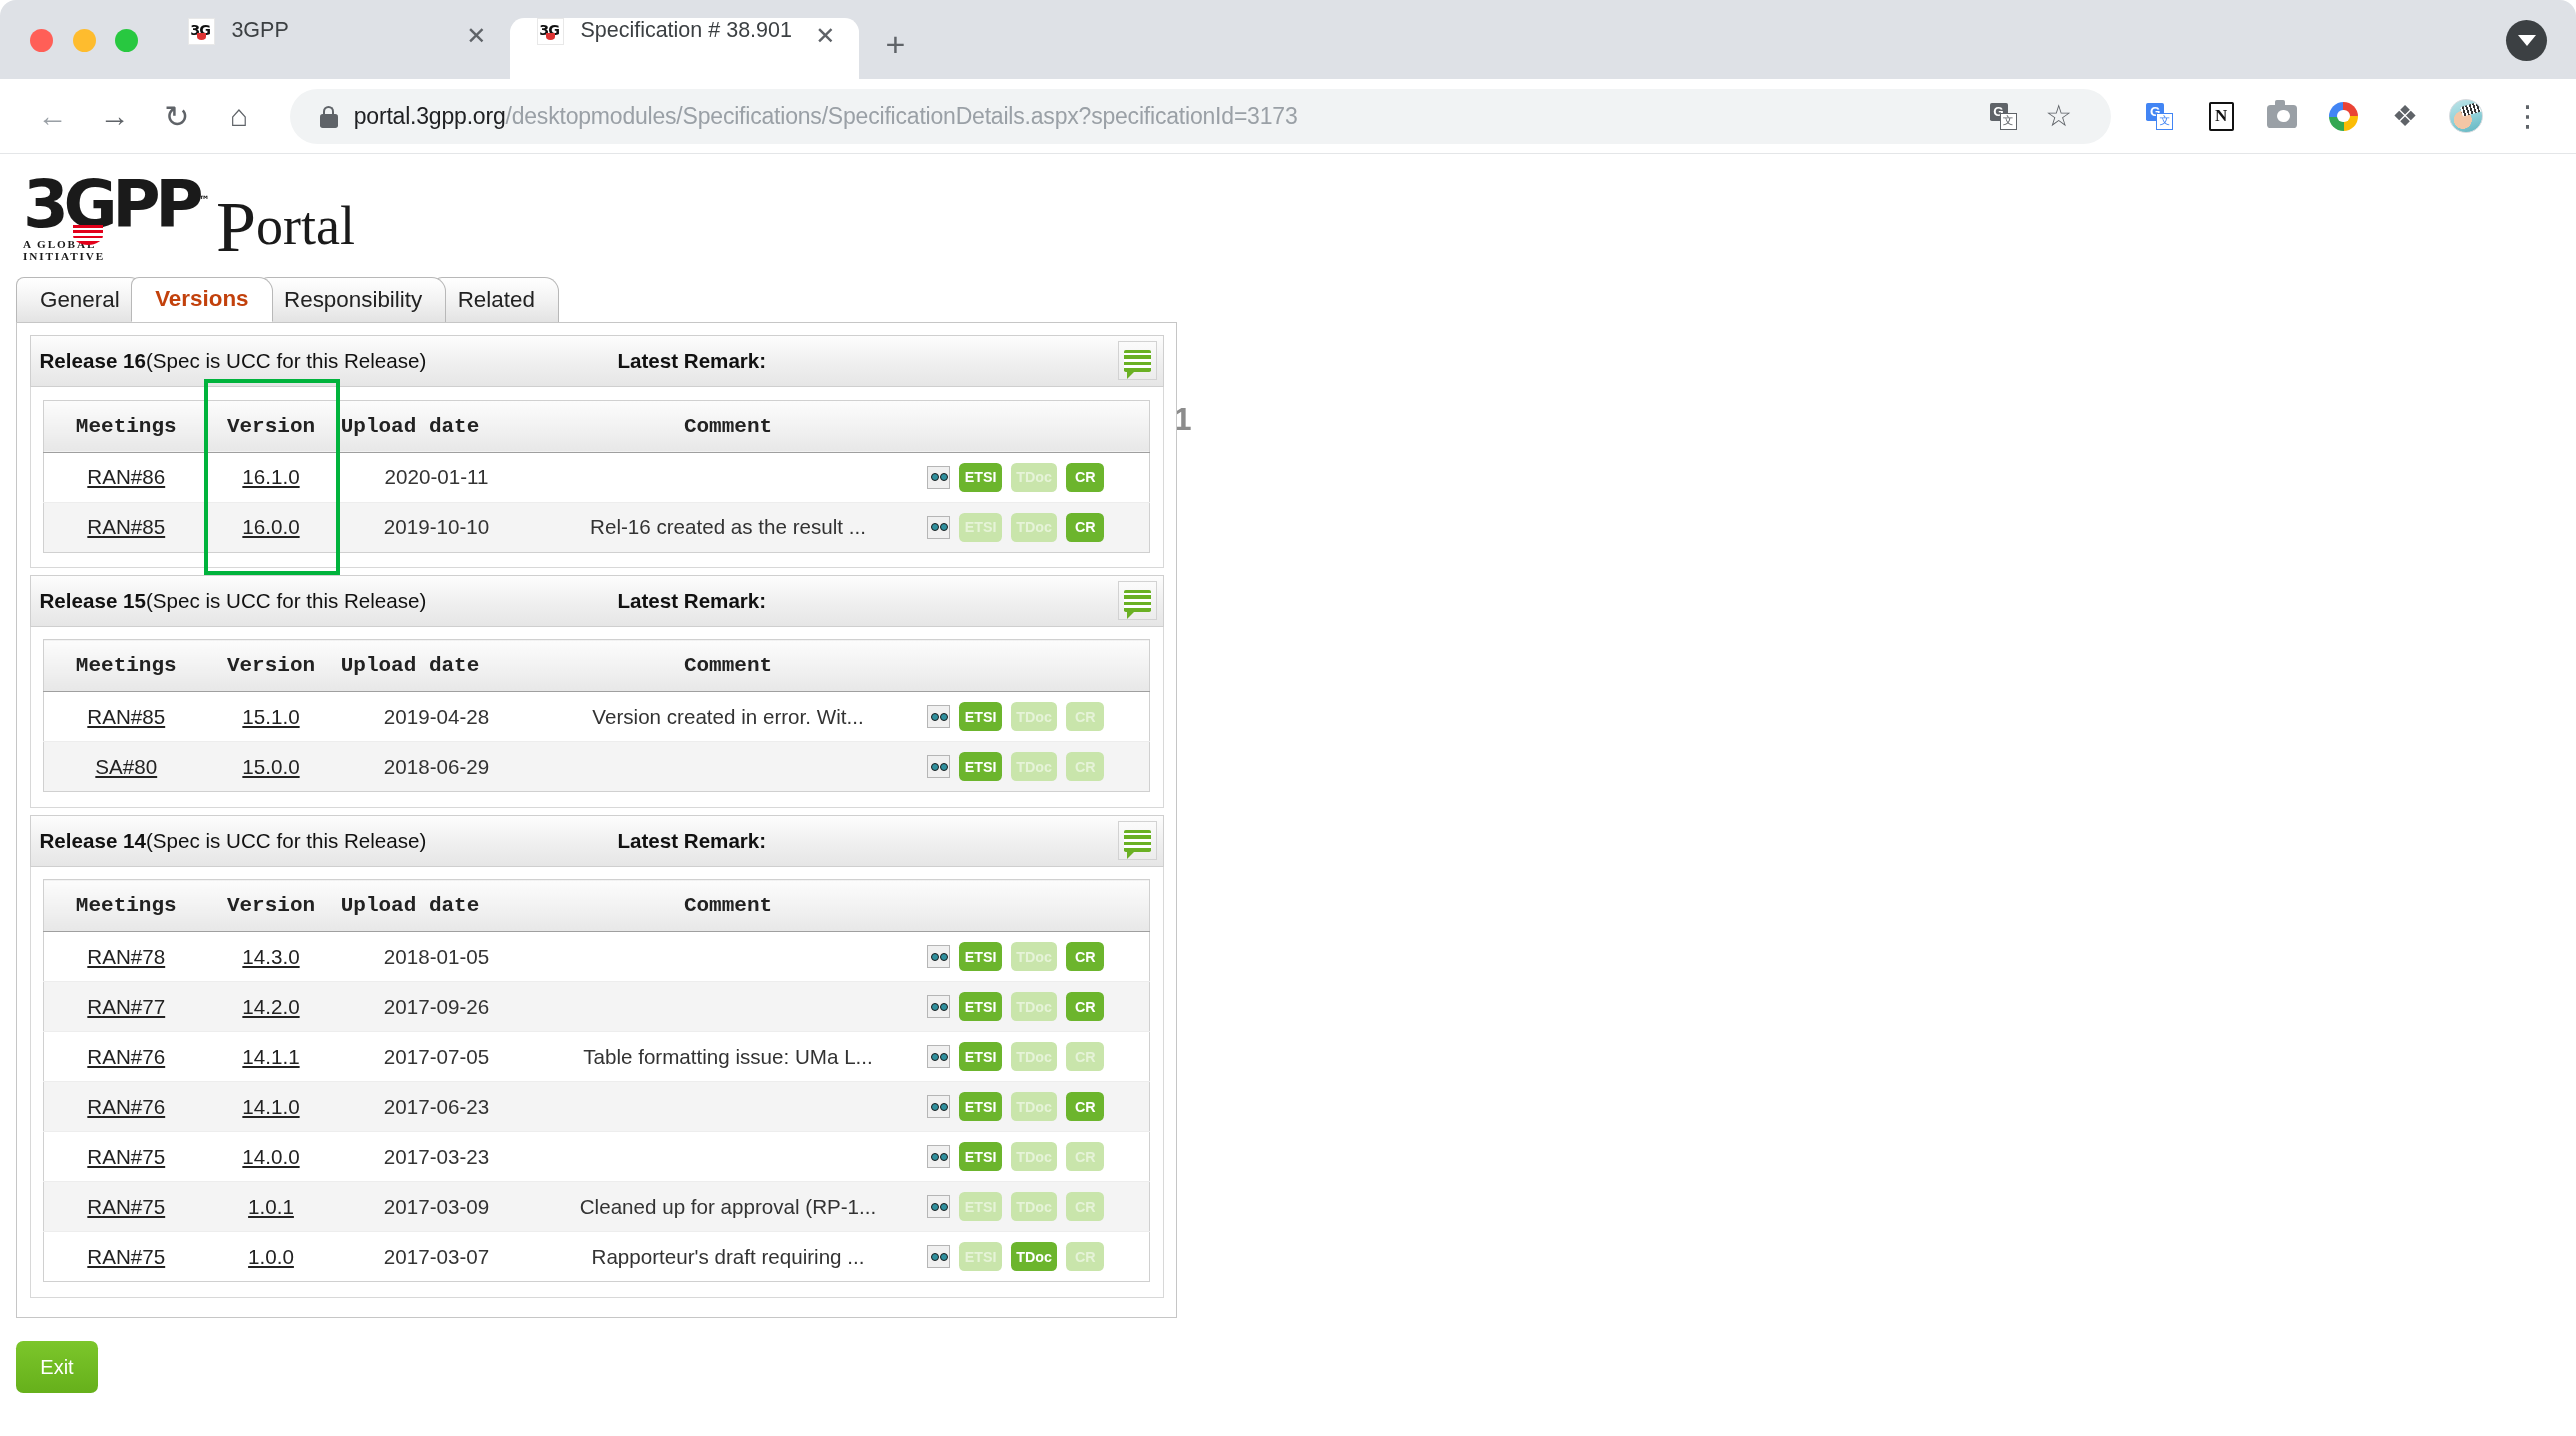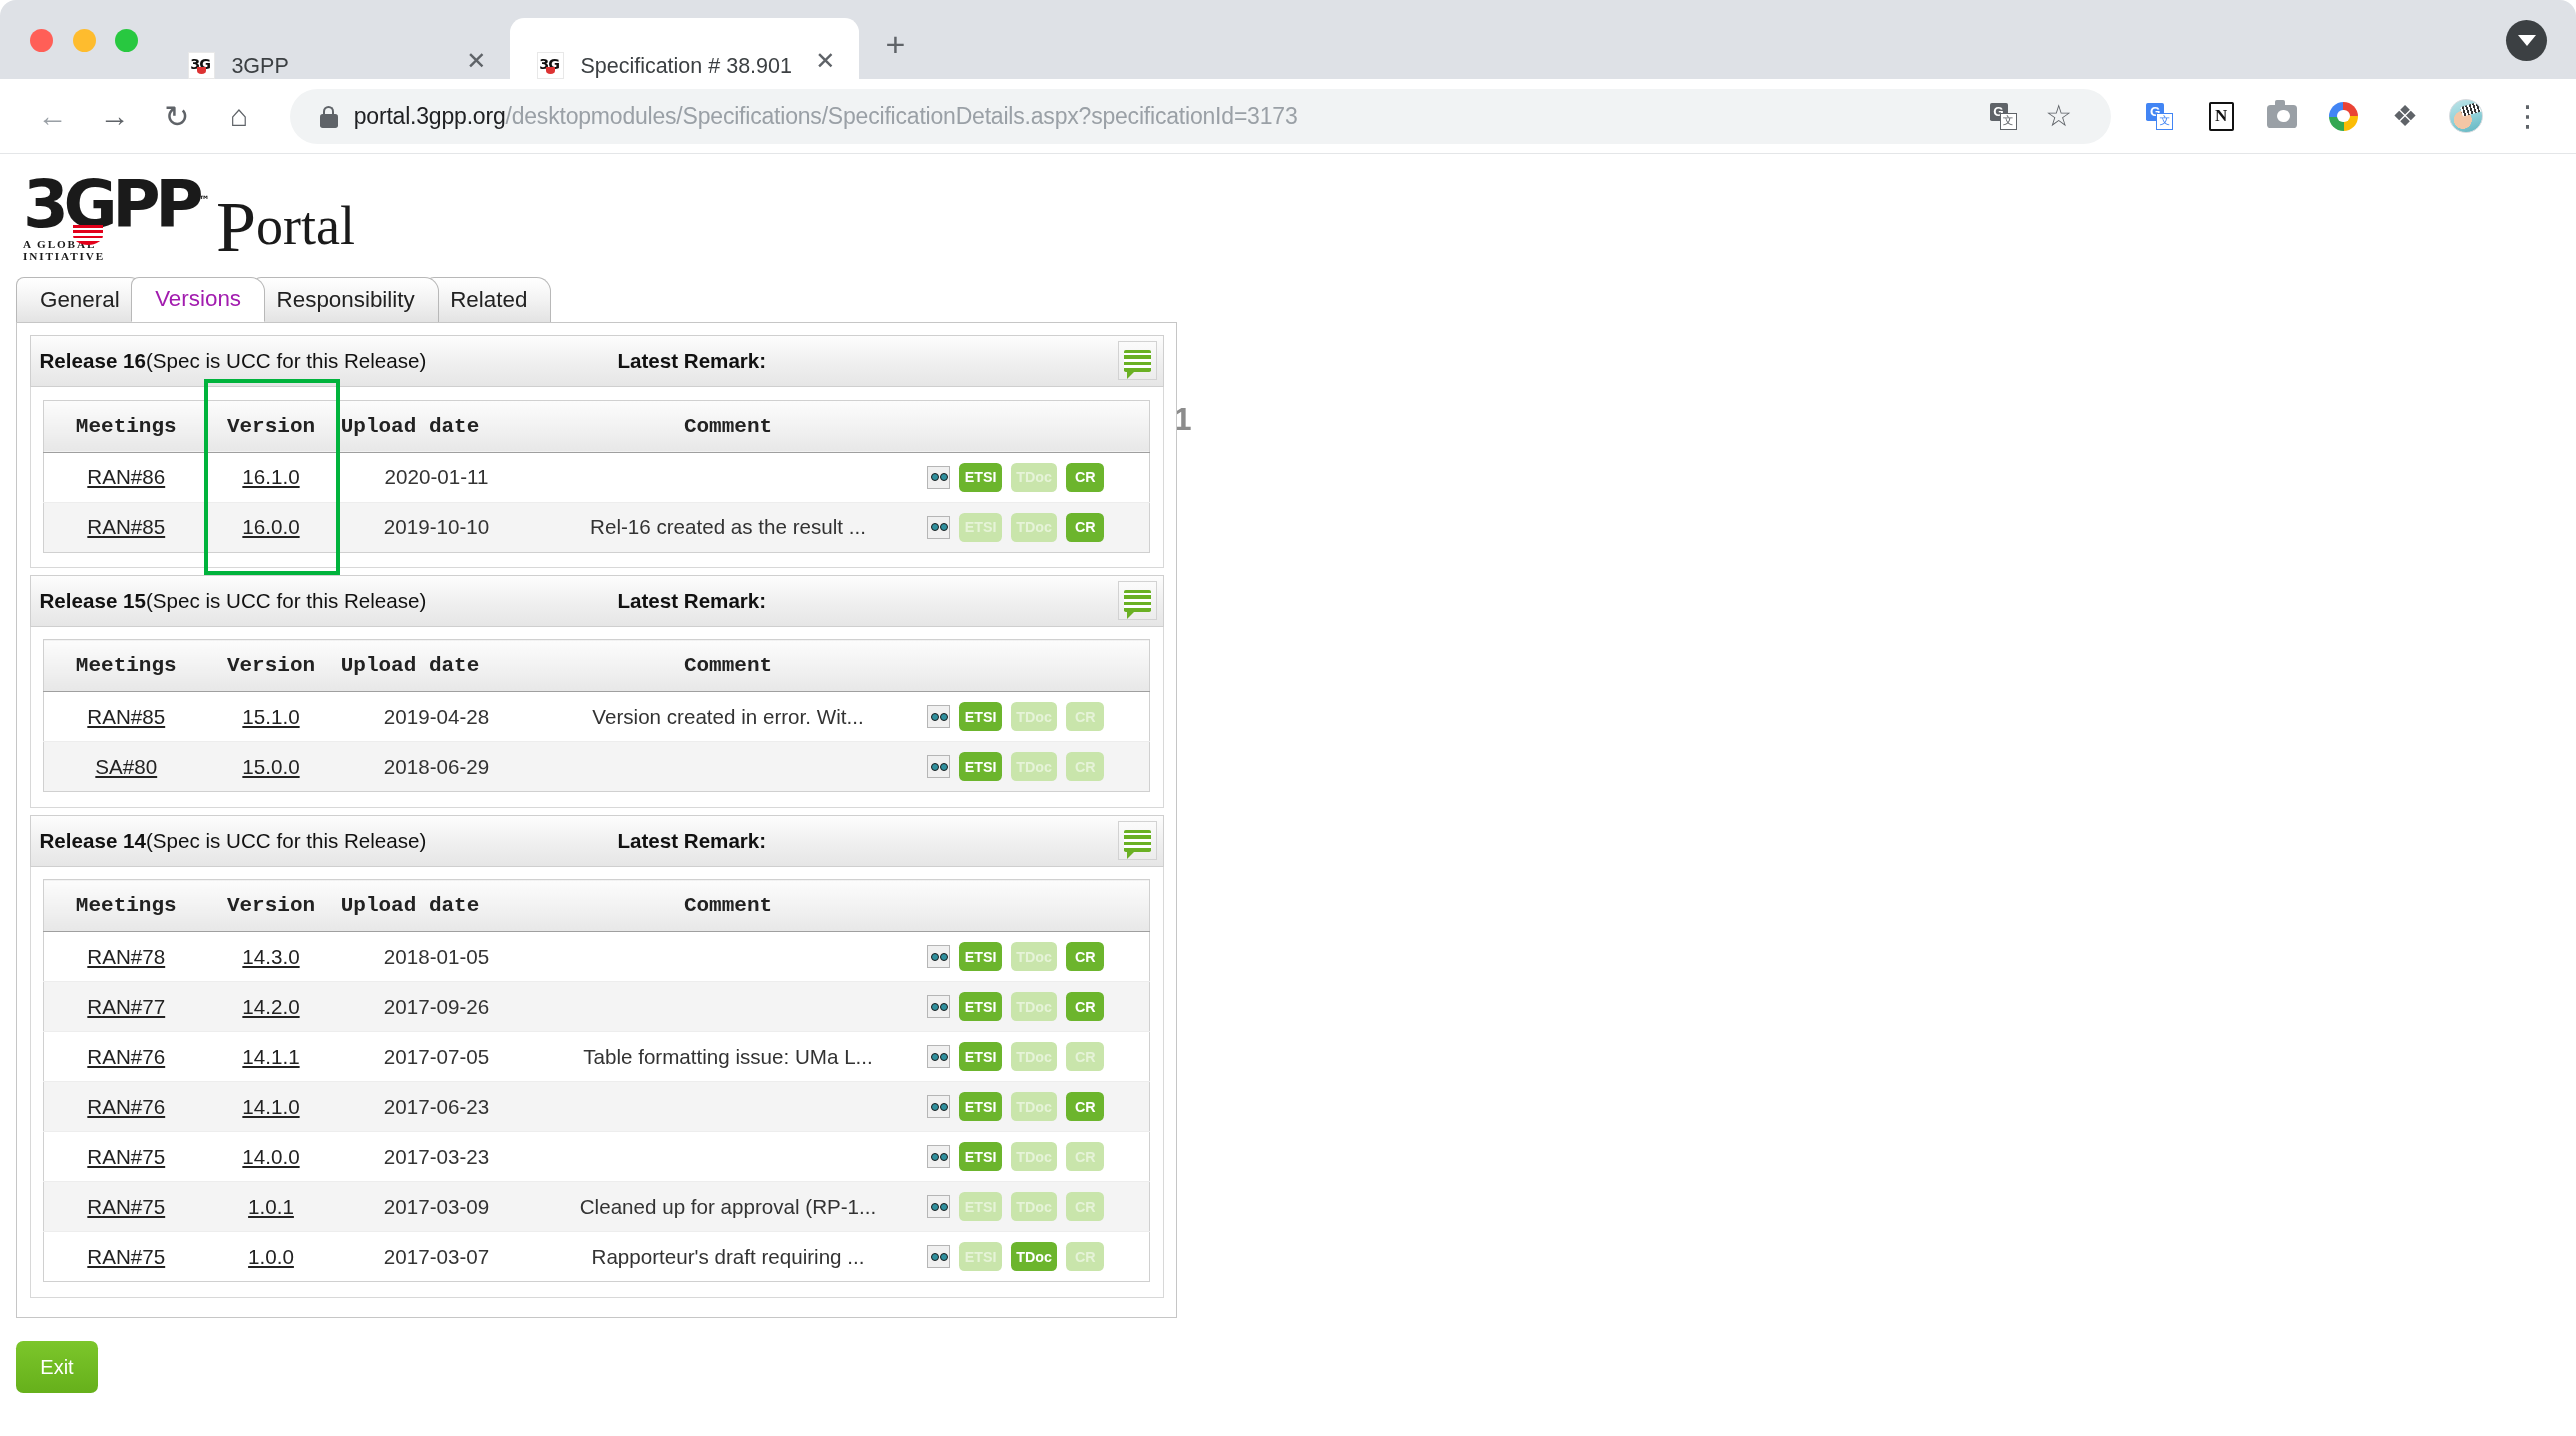--- a/index.html
+++ b/index.html
@@ -18,21 +18,21 @@
     display: flex; align-items: flex-end; position: relative;
     border-top-left-radius: 16px; border-top-right-radius: 16px;
   }
   .traffic { display:flex; gap:19.7px; align-items:center; padding: 0 23px 27px 30px; }
   .light { width: 23px; height: 23px; border-radius: 50%; }
   .light.red { background:#ff5f57; }
   .light.yellow { background:#febc2e; }
   .light.green { background:#28c840; }
 
   .tab {
-    height: 61px; display:flex; align-items:flex-end;
+    height: 61px; display:flex; align-items:flex-start;
     padding: 0 16px 0 27px; position: relative;
     min-width: 349px; max-width: 376px;
     border-top-left-radius: 14.3px; border-top-right-radius: 14.3px;
   }
   .tab.inactive { background: transparent; }
   .tab.active { background: #ffffff; }
   .tab-favicon {
     width: 27px; height: 27px; flex: 0 0 27px; margin-right: 16px;
     background: #ffffff; position: relative; overflow:hidden;
     border: 0.9px solid #e8e8e8;
@@ -203,23 +203,23 @@
   }
   .ptab {
     height: 45px; padding: 0 23px; display:flex; align-items:center;
     font-size: 22.4px; color:#222; position:relative;
     border: 0.9px solid #b8b8b8; border-bottom:none;
     background: linear-gradient(#ffffff 0%, #f4f4f4 45%, #e3e3e3 100%);
     border-radius: 8px 14.3px 0 0; margin-right: -12.5px;
     transform: skewX(0deg);
   }
   .ptab.active {
-    background:#ffffff; font-weight: normal; z-index: 5;
+    background:#ffffff; font-weight: bold; z-index: 5;
     border-color:#b8b8b8; border-bottom: 0.9px solid #fff;
-    color:#a21caf;
+    color:#c2410c;
   }
   .ptab:nth-child(1){ z-index:4; }
   .ptab:nth-child(3){ z-index:3; }
   .ptab:nth-child(4){ z-index:2; }
 
   .spec-title {
     position:absolute; top: 247px; left: 844px;
     font-size: 32px; font-weight: bold; color:#8c8c8c;
     letter-spacing: 0.2px;
   }

